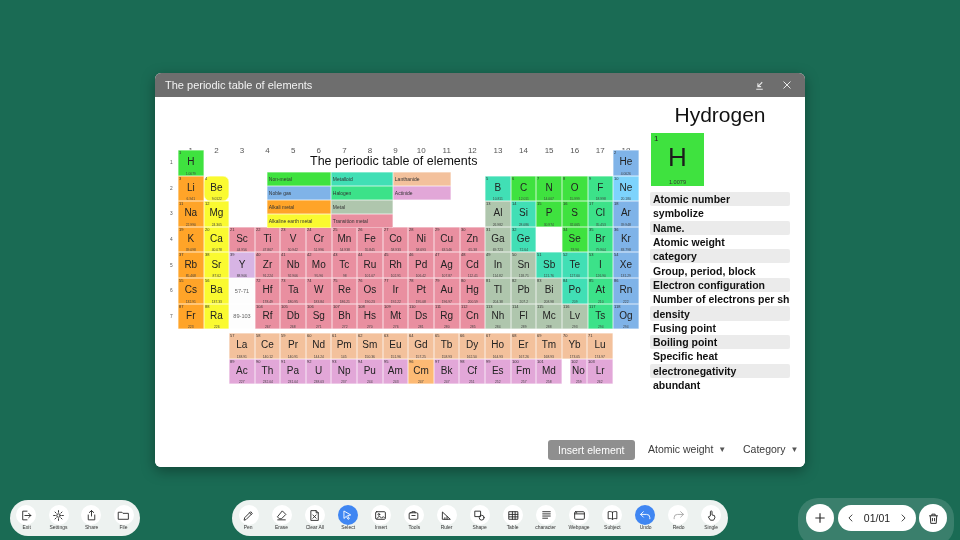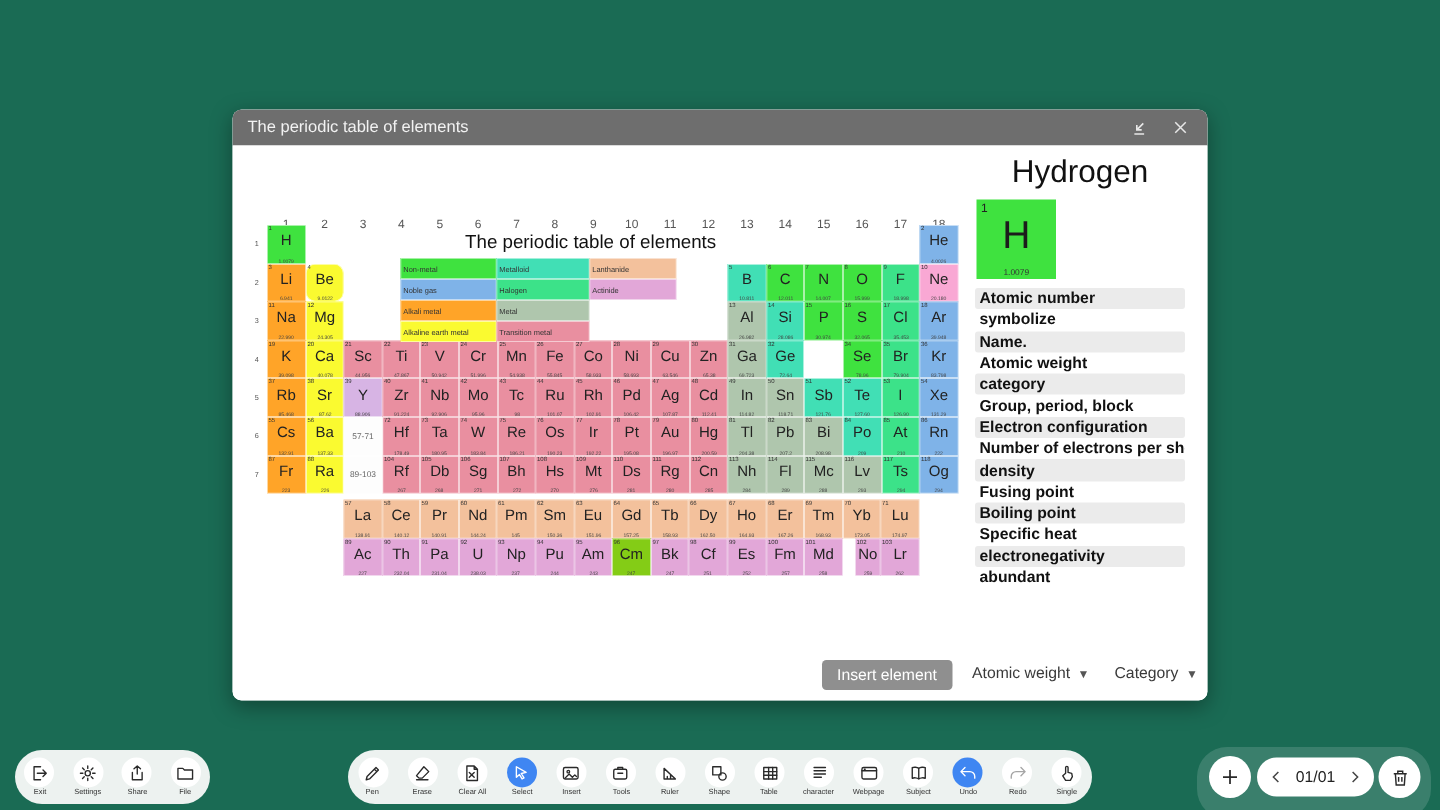--- a/index.html
+++ b/index.html
@@ -180,21 +180,21 @@
         <div class="cell" style="background: rgb(63, 226, 63); grid-area: 2 / 16;">
           <span class="num">8</span>
           <span class="sym">O</span>
           <span class="wt">15.999</span>
         </div>
         <div class="cell" style="background: rgb(60, 226, 137); grid-area: 2 / 17;">
           <span class="num">9</span>
           <span class="sym">F</span>
           <span class="wt">18.998</span>
         </div>
-        <div class="cell" style="background: #f9a8d4; grid-area: 2 / 18;">
+        <div class="cell" style="background: #7dd3fc; grid-area: 2 / 18;">
           <span class="num">10</span>
           <span class="sym">Ne</span>
           <span class="wt">20.180</span>
         </div>
         <div class="cell" style="background: rgb(255, 164, 40); grid-area: 3 / 1; padding-left: 24px;">
           <span class="num">11</span>
           <span class="sym">Na</span>
           <span class="wt">22.990</span>
         </div>
         <div class="cell" style="background: rgb(250, 250, 48); grid-area: 3 / 2;">
@@ -693,21 +693,21 @@
         <div class="cell" style="background: rgb(226, 167, 216); grid-area: 2 / 6;">
           <span class="num">94</span>
           <span class="sym">Pu</span>
           <span class="wt">244</span>
         </div>
         <div class="cell" style="background: rgb(226, 167, 216); grid-area: 2 / 7;">
           <span class="num">95</span>
           <span class="sym">Am</span>
           <span class="wt">243</span>
         </div>
-        <div class="cell" style="background: #84cc16; grid-area: 2 / 8;">
+        <div class="cell" style="background: #fdba74; grid-area: 2 / 8;">
           <span class="num">96</span>
           <span class="sym">Cm</span>
           <span class="wt">247</span>
         </div>
         <div class="cell" style="background: rgb(226, 167, 216); grid-area: 2 / 9;">
           <span class="num">97</span>
           <span class="sym">Bk</span>
           <span class="wt">247</span>
         </div>
         <div class="cell" style="background: rgb(226, 167, 216); grid-area: 2 / 10;">

